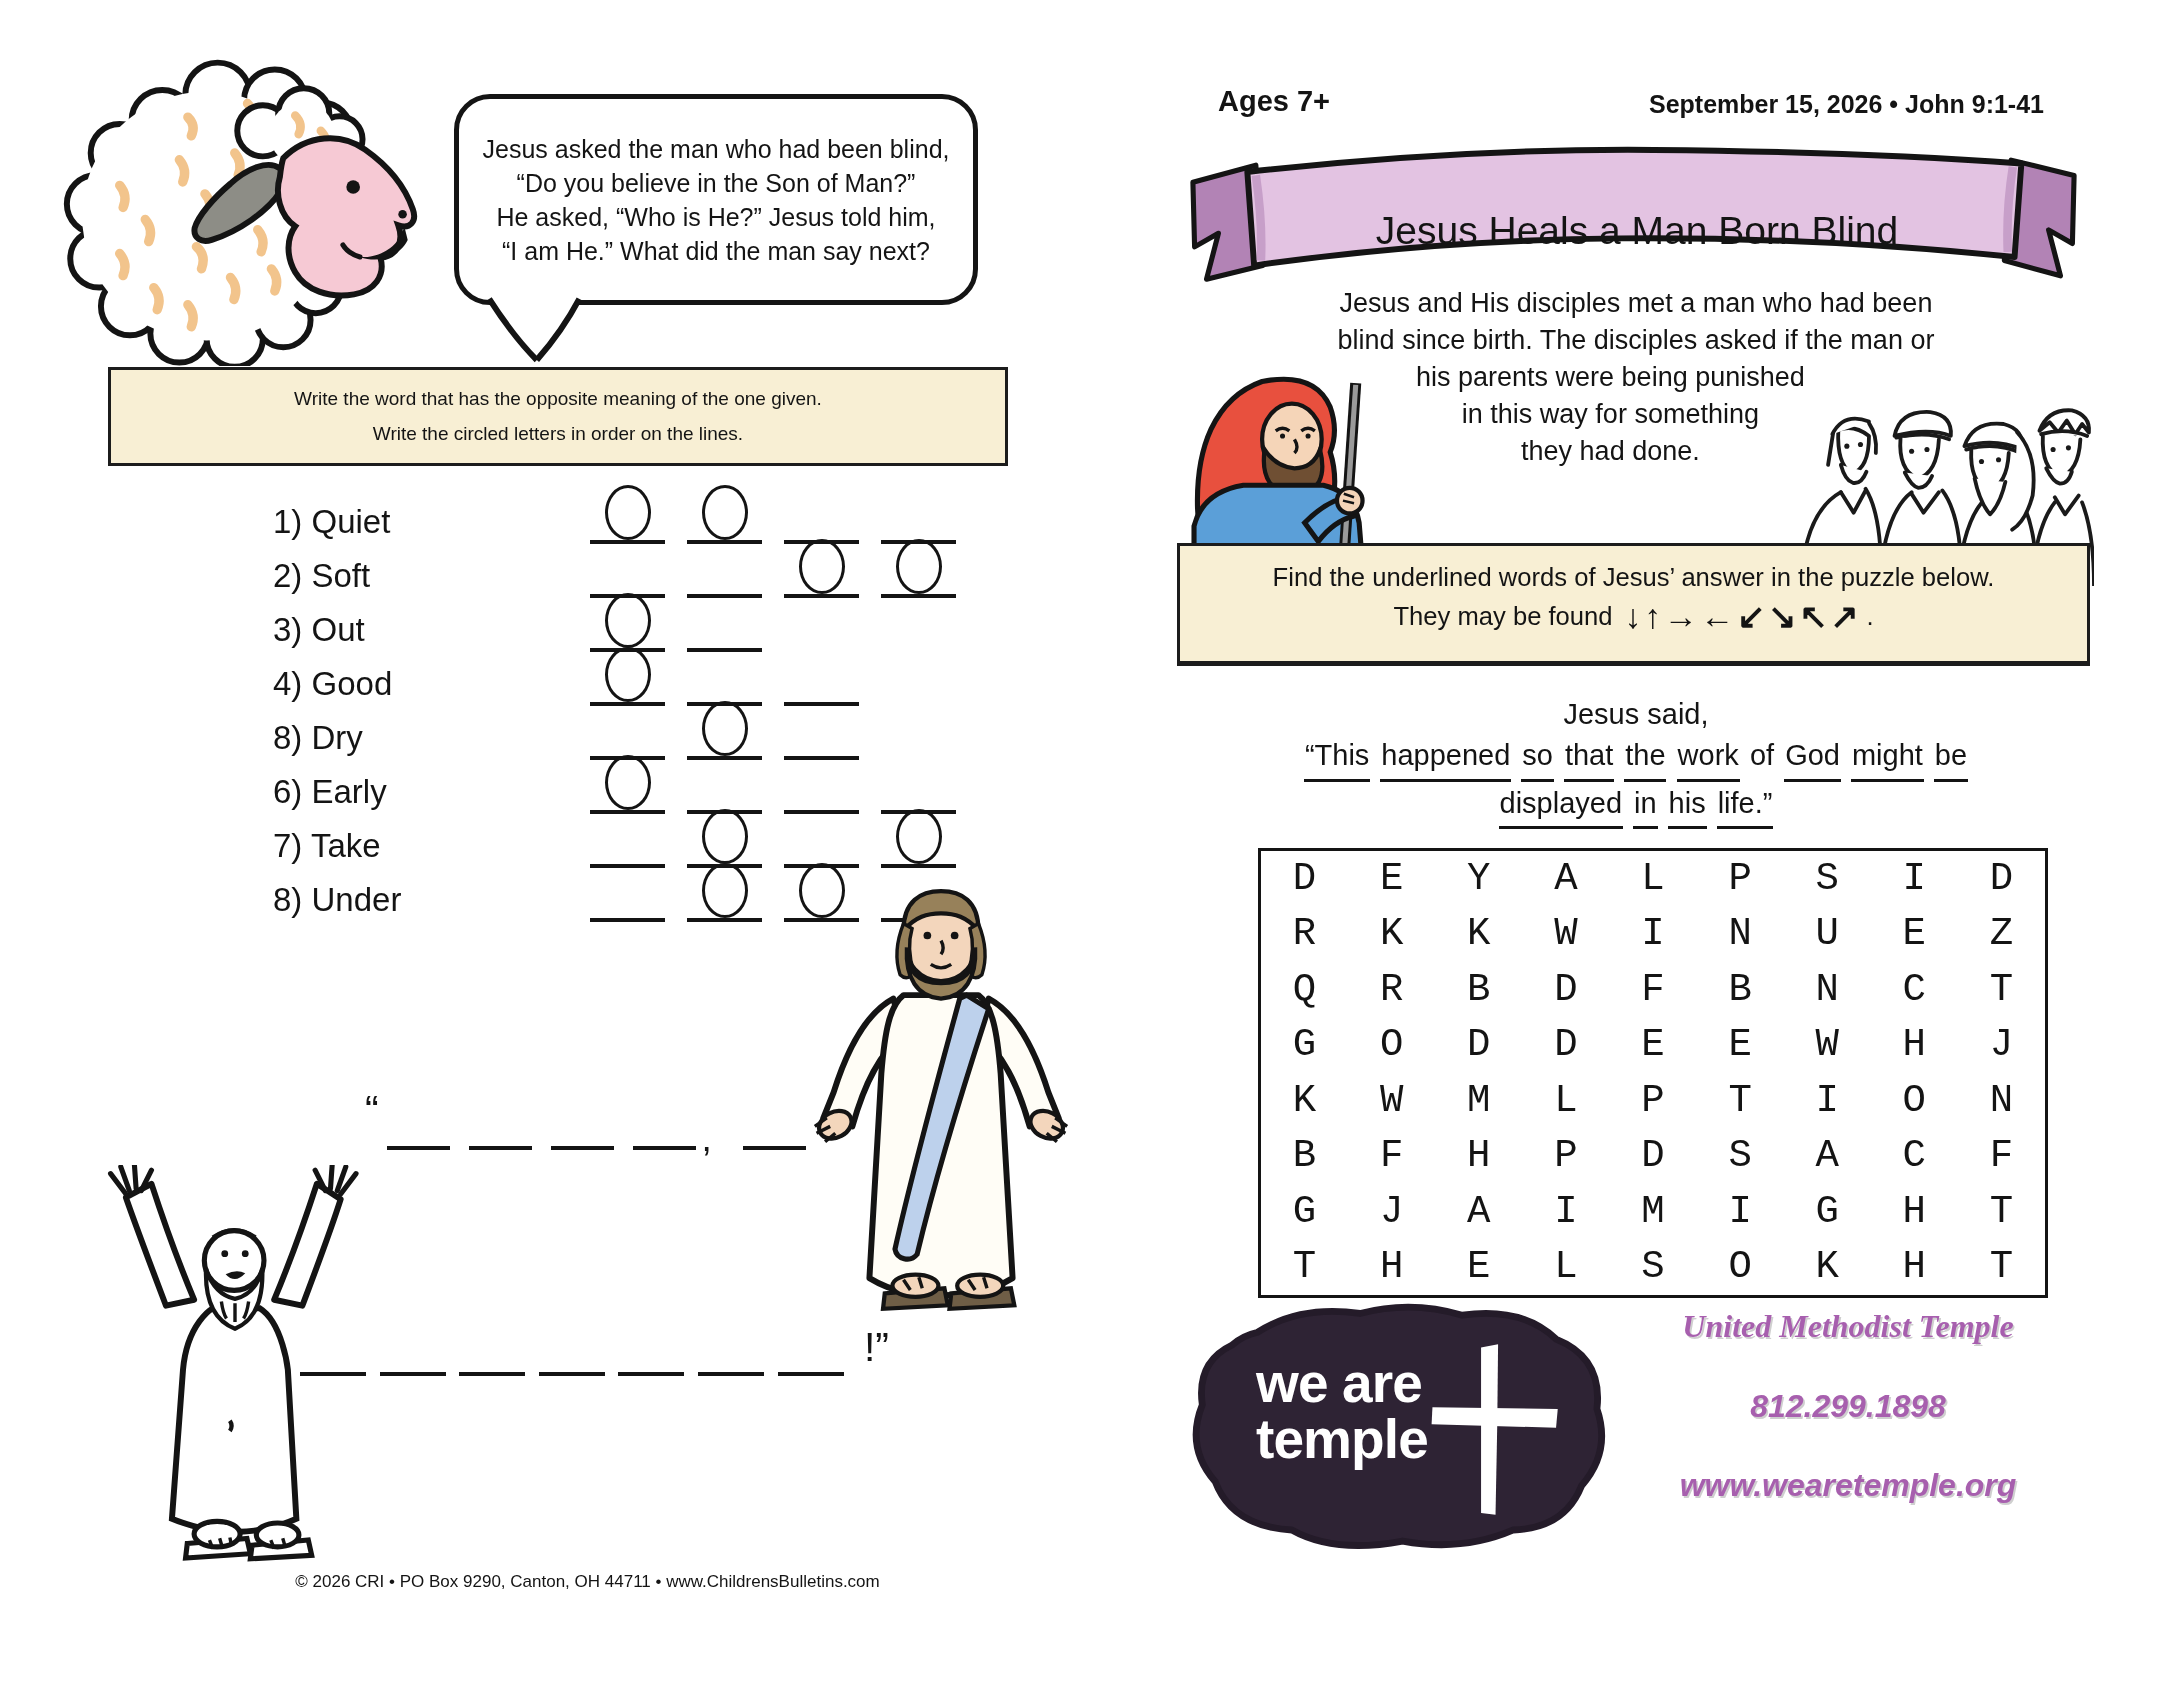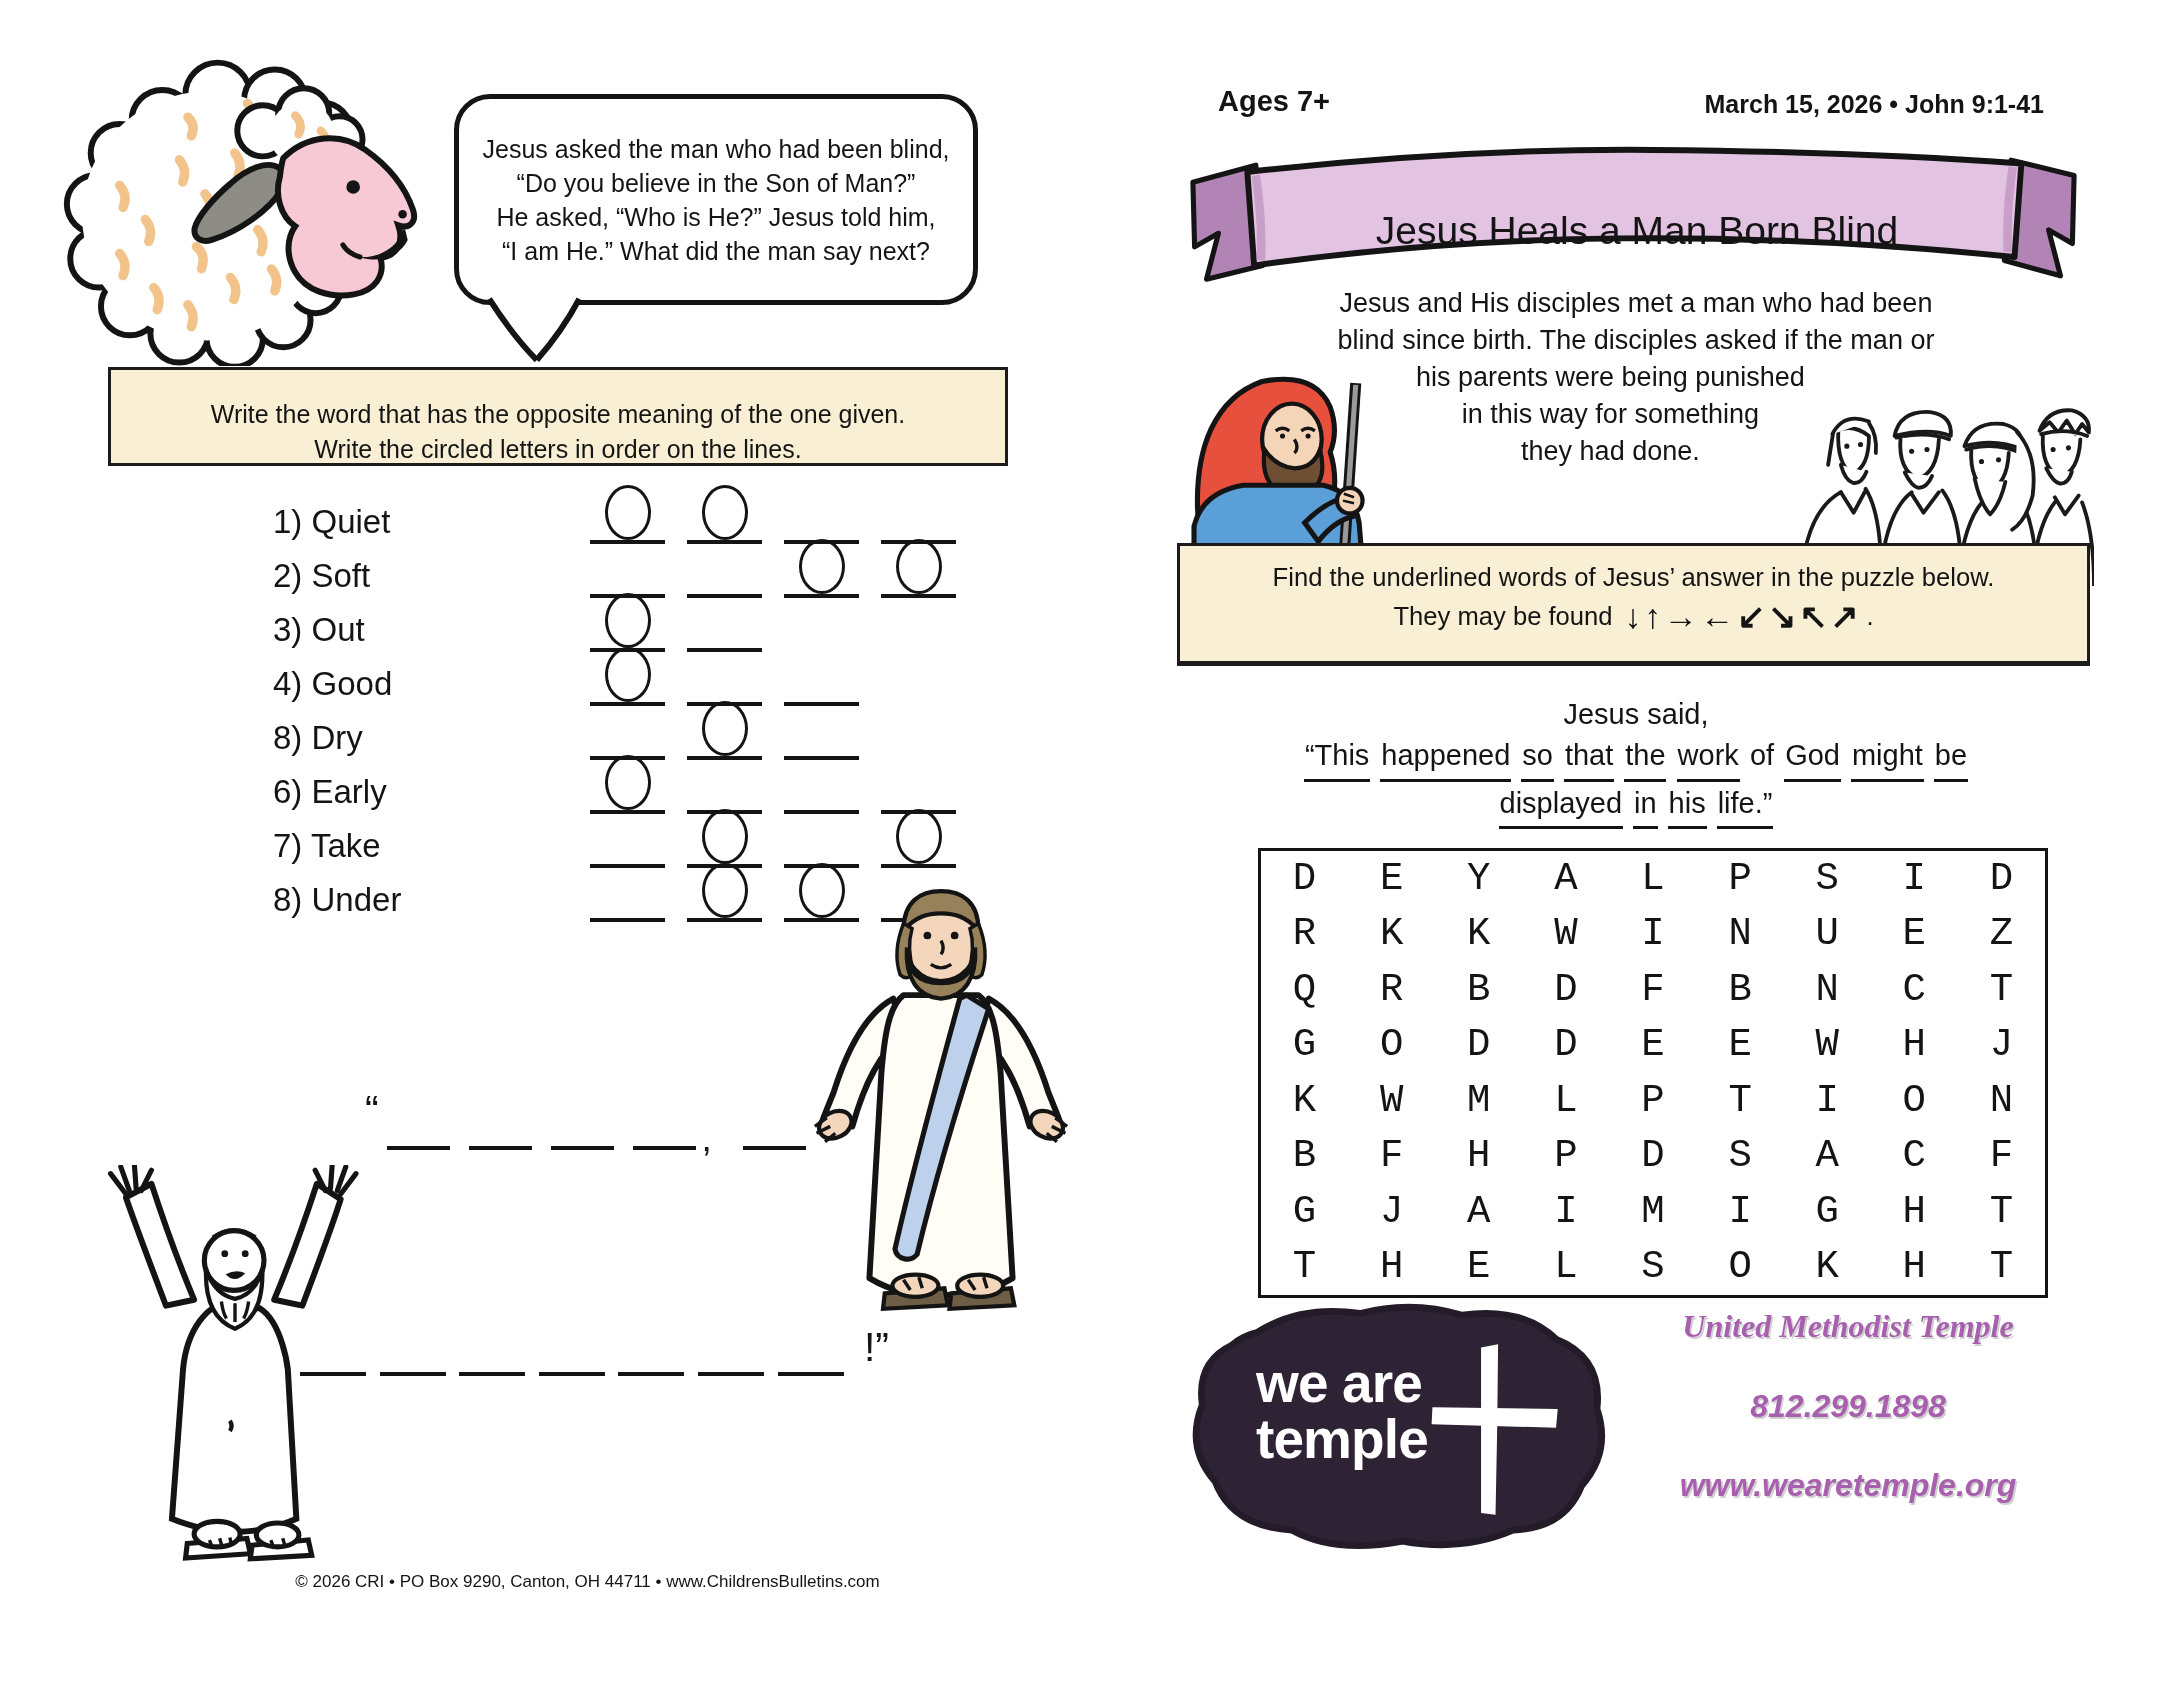--- a/index.html
+++ b/index.html
@@ -7,21 +7,21 @@
         font-family:"Liberation Sans",sans-serif;color:#141414;}
   .abs{position:absolute;}
 
   
   #speech-bubble{left:454px;top:94px;width:524px;height:211px;border:5.1px solid #141414;
     border-radius:36px;box-sizing:border-box;display:flex;flex-direction:column;justify-content:center;
     text-align:center;font-size:25px;line-height:34px;background:#fff;}
   #bubble-tail{left:479px;top:297px;width:119px;height:70px;}
 
   .cream-box{background:#f8efd4;border:3.4px solid #1c1c1c;box-sizing:border-box;text-align:center;}
-  #instr-left{left:108px;top:367px;width:900px;height:99px;font-size:25px;line-height:35px;padding-top:27px;}
+  #instr-left{left:108px;top:367px;width:900px;height:99px;font-size:19px;line-height:35px;padding-top:11px;}
 
   #opposites-list{left:273px;top:492px;width:767px;}
   .puzzle-row{position:relative;height:54px;}
   .puzzle-word{position:absolute;left:0;bottom:5.1px;font-size:33px;}
   .puzzle-blanks{position:absolute;left:317px;bottom:1.7px;display:flex;gap:22px;}
   .blank-cell{position:relative;width:75px;height:56px;border-bottom:4.3px solid #141414;}
   .circle-marker{position:absolute;left:50%;transform:translateX(-50%);bottom:0;width:46px;height:55px;
     border:3.4px solid #141414;border-radius:50%;box-sizing:border-box;}
 
   #answer-line-1{left:365px;top:1099px;display:flex;align-items:flex-end;height:51px;}
@@ -309,21 +309,21 @@
       <path d="M168,498 L238,492 L242,512 L166,516 Z"></path>
     </g>
     <ellipse cx="126" cy="489" rx="27" ry="13" fill="#f3d6bc" stroke="#141414" stroke-width="5"></ellipse>
     <ellipse cx="202" cy="489" rx="27" ry="13" fill="#f3d6bc" stroke="#141414" stroke-width="5"></ellipse>
     <path d="M112,482 l8,12 M130,479 l4,13 M188,482 l8,12 M206,479 l4,13" fill="none" stroke="#141414" stroke-width="4"></path>
   </svg>
 
   <div id="copyright" class="abs">© 2026 CRI • PO Box 9290, Canton, OH 44711 • www.ChildrensBulletins.com</div>
 
   <div id="ages" class="abs">Ages 7+</div>
-  <div id="date-ref" class="abs">March 15, 2026 • John 9:1-41</div>
+  <div id="date-ref" class="abs">September 15, 2026 • John 9:1-41</div>
 
   <svg class="abs" style="left:1177px;top:138px;" width="913" height="148" viewBox="0 0 1072 174">
     <path d="M18,52 L92,32 L100,150 L34,166 L48,112 L20,128 Z" fill="#b283b5" stroke="#141414" stroke-width="6" stroke-linejoin="round"></path>
     <path d="M1054,44 L980,26 L972,144 L1038,162 L1024,108 L1052,124 Z" fill="#b283b5" stroke="#141414" stroke-width="6" stroke-linejoin="round"></path>
     <path d="M82,40 Q330,12 560,14 Q800,16 992,30 L984,140 Q750,116 520,118 Q300,120 90,150 Z" fill="#e3c3e2" stroke="#141414" stroke-width="7" stroke-linejoin="round"></path>
     <path d="M92,44 q8,54 6,100 M982,34 q-8,50 -6,100" fill="none" stroke="#c79fc9" stroke-width="10"></path>
   </svg>
   <div id="banner-title" class="abs">Jesus Heals a Man Born Blind</div>
 
   <div id="intro" class="abs">

